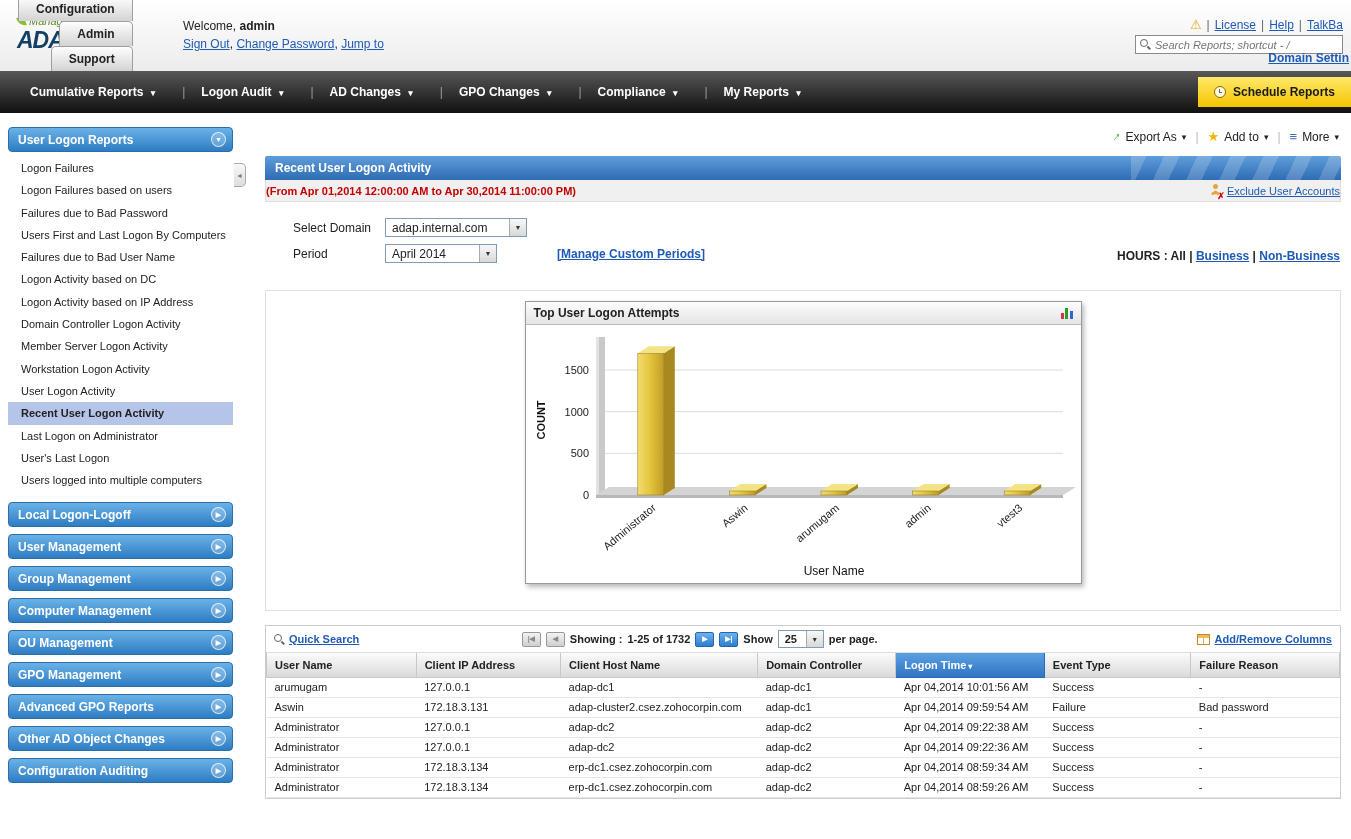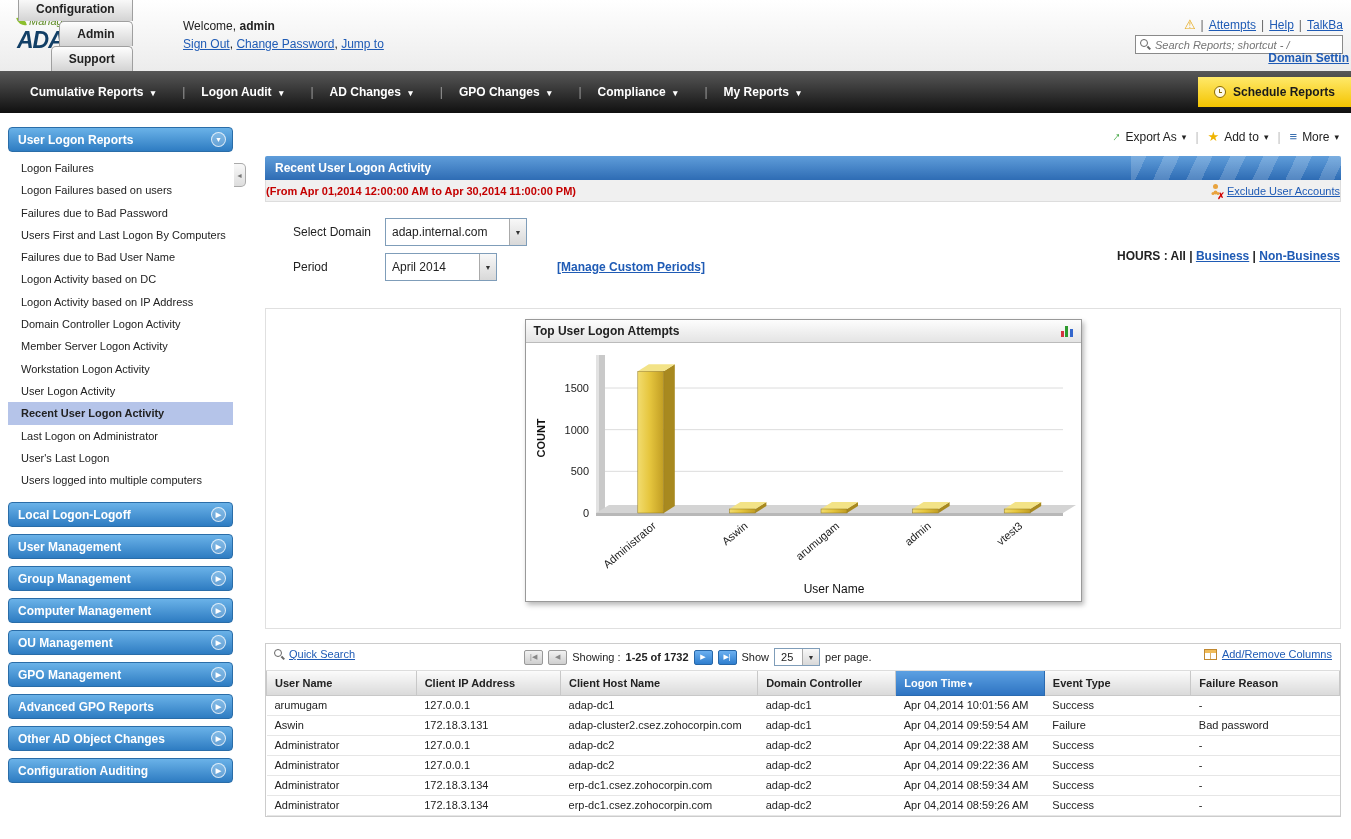--- a/index.html
+++ b/index.html
@@ -84,40 +84,40 @@
   .excl { display:flex; align-items:center; gap:5px; }
   .person { width:13px; height:13px; position:relative; }
   .person::before { content:""; position:absolute; left:4px; top:0; width:5px; height:5px; border-radius:50%; background:#e8a33d;
     box-shadow:0 6px 0 -0.5px #e8a33d, -2.5px 7px 0 -1px #e8a33d, 2.5px 7px 0 -1px #e8a33d; }
   .person::after { content:"✗"; position:absolute; right:-3px; bottom:-4px; color:#d00000; font-size:9px; font-weight:bold; }
 
   .form-area { position:relative; padding:16px 4px 6px 28px; }
   .form-row { display:flex; align-items:center; margin-bottom:7px; }
   .form-label { width:92px; }
   .selbox { display:inline-flex; align-items:center; justify-content:space-between; border:1px solid #7f9db9; background:#fff;
-    height:28px; min-width:142px; cursor:pointer; }
+    height:19px; min-width:142px; cursor:pointer; }
   .selbox .val { padding:0 6px; white-space:nowrap; }
   .selbox .btn { width:17px; align-self:stretch; background:linear-gradient(#f8f8f8,#d8d8d8); border-left:1px solid #aaa;
     display:flex; align-items:center; justify-content:center; font-size:7px; color:#333; }
   .manage-link { margin-left:60px; font-weight:bold; }
   .hours { position:absolute; right:1px; top:47px; font-weight:bold; }
   .hours .link { font-weight:bold; }
 
   
   .chart-panel { border:1px solid #e0e0e0; margin-top:14px; padding:10px 0 26px; background:#fff; }
   .chart-box { width:557px; margin:0 auto; border:1px solid #999; box-shadow:2px 3px 5px rgba(0,0,0,0.28); background:#fff; }
   .chart-title { background:linear-gradient(#fdfdfd,#e4e4e4); border-bottom:1px solid #bbb; font-weight:bold; padding:4px 8px;
     display:flex; justify-content:space-between; align-items:center; }
   .mini-bars { display:flex; align-items:flex-end; gap:1.5px; height:12px; cursor:pointer; }
   .mini-bars i { width:3px; display:block; }
   #chart-svg { display:block; margin:4px auto 2px; }
 
   
   .table-panel { border:1px solid #ccc; margin-top:14px; }
-  .tbl-controls { display:flex; align-items:flex-start; padding:4px 8px; font-size:11px; border-bottom:1px solid #ddd; gap:6px; }
+  .tbl-controls { display:flex; align-items:center; padding:4px 8px; font-size:11px; border-bottom:1px solid #ddd; gap:6px;font-weight:bold; }
   .qsearch { display:flex; align-items:center; gap:4px; }
   .pager { display:flex; align-items:center; gap:5px; margin:0 auto; }
   .pg-btn { width:19px; height:15px; border:1px solid #999; border-radius:2px; display:flex; align-items:center; justify-content:center;
     font-size:7px; cursor:pointer; }
   .pg-btn.off { background:linear-gradient(#f2f2f2,#cfcfcf); color:#888; }
   .pg-btn.on { background:linear-gradient(#6cb0f0,#2e7ecf); color:#fff; border-color:#2767a8; }
   .addrem { margin-left:auto; display:flex; align-items:center; gap:5px; }
   .grid-ic { width:13px; height:11px; border:1px solid #c08830; background-color:#fff;
     background-image: linear-gradient(to bottom, #f0bc5a 0, #f0bc5a 3px, transparent 3px),
       linear-gradient(to right, transparent 5px, #d8b068 5px, #d8b068 6px, transparent 6px); }
@@ -146,21 +146,21 @@
       <div class="row2">
         <span class="link">Sign Out</span><span>,</span>
         <span class="link">Change Password</span><span>,</span>
         <span class="link">Jump to</span>
       </div>
     </div>
     <div class="hdr-right">
       <div class="util">
         <span class="warn">⚠</span>
         <span class="pipe">|</span>
-        <span class="link">Attempts</span>
+        <span class="link">License</span>
         <span class="pipe">|</span>
         <span class="link">Help</span>
         <span class="pipe">|</span>
         <span class="link">TalkBa</span>
       </div>
       <div class="searchbox">
         <span class="mag"></span>
         <input placeholder="Search Reports; shortcut - /" style="">
       </div>
     </div>

